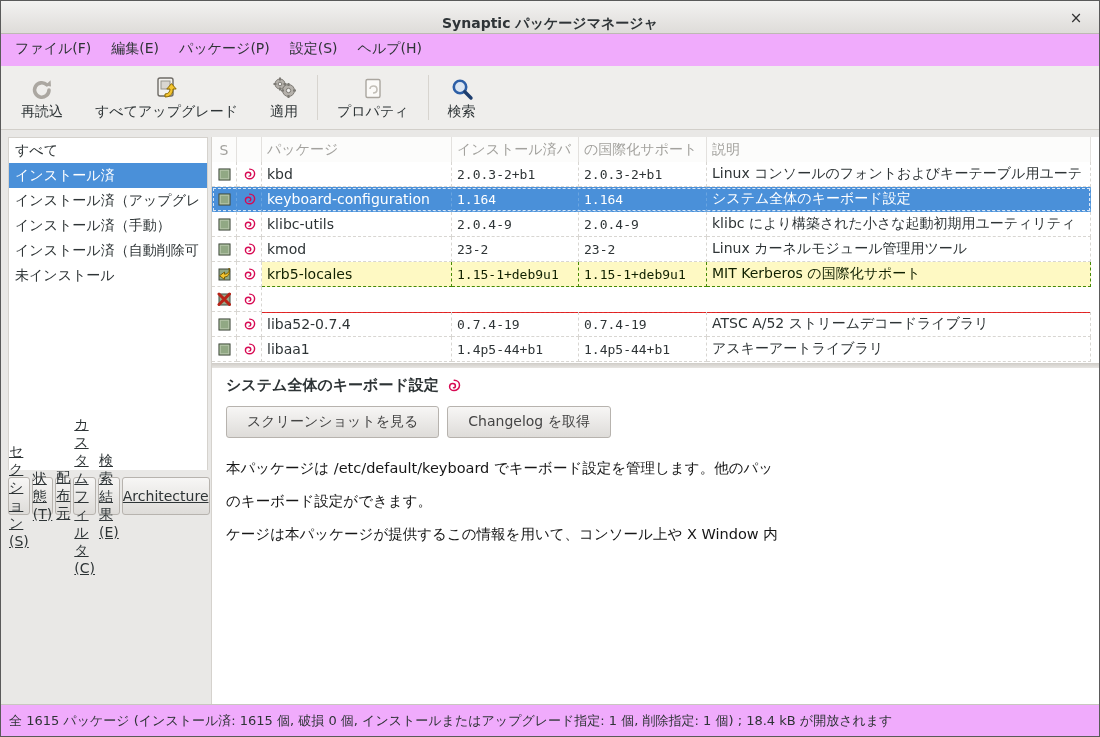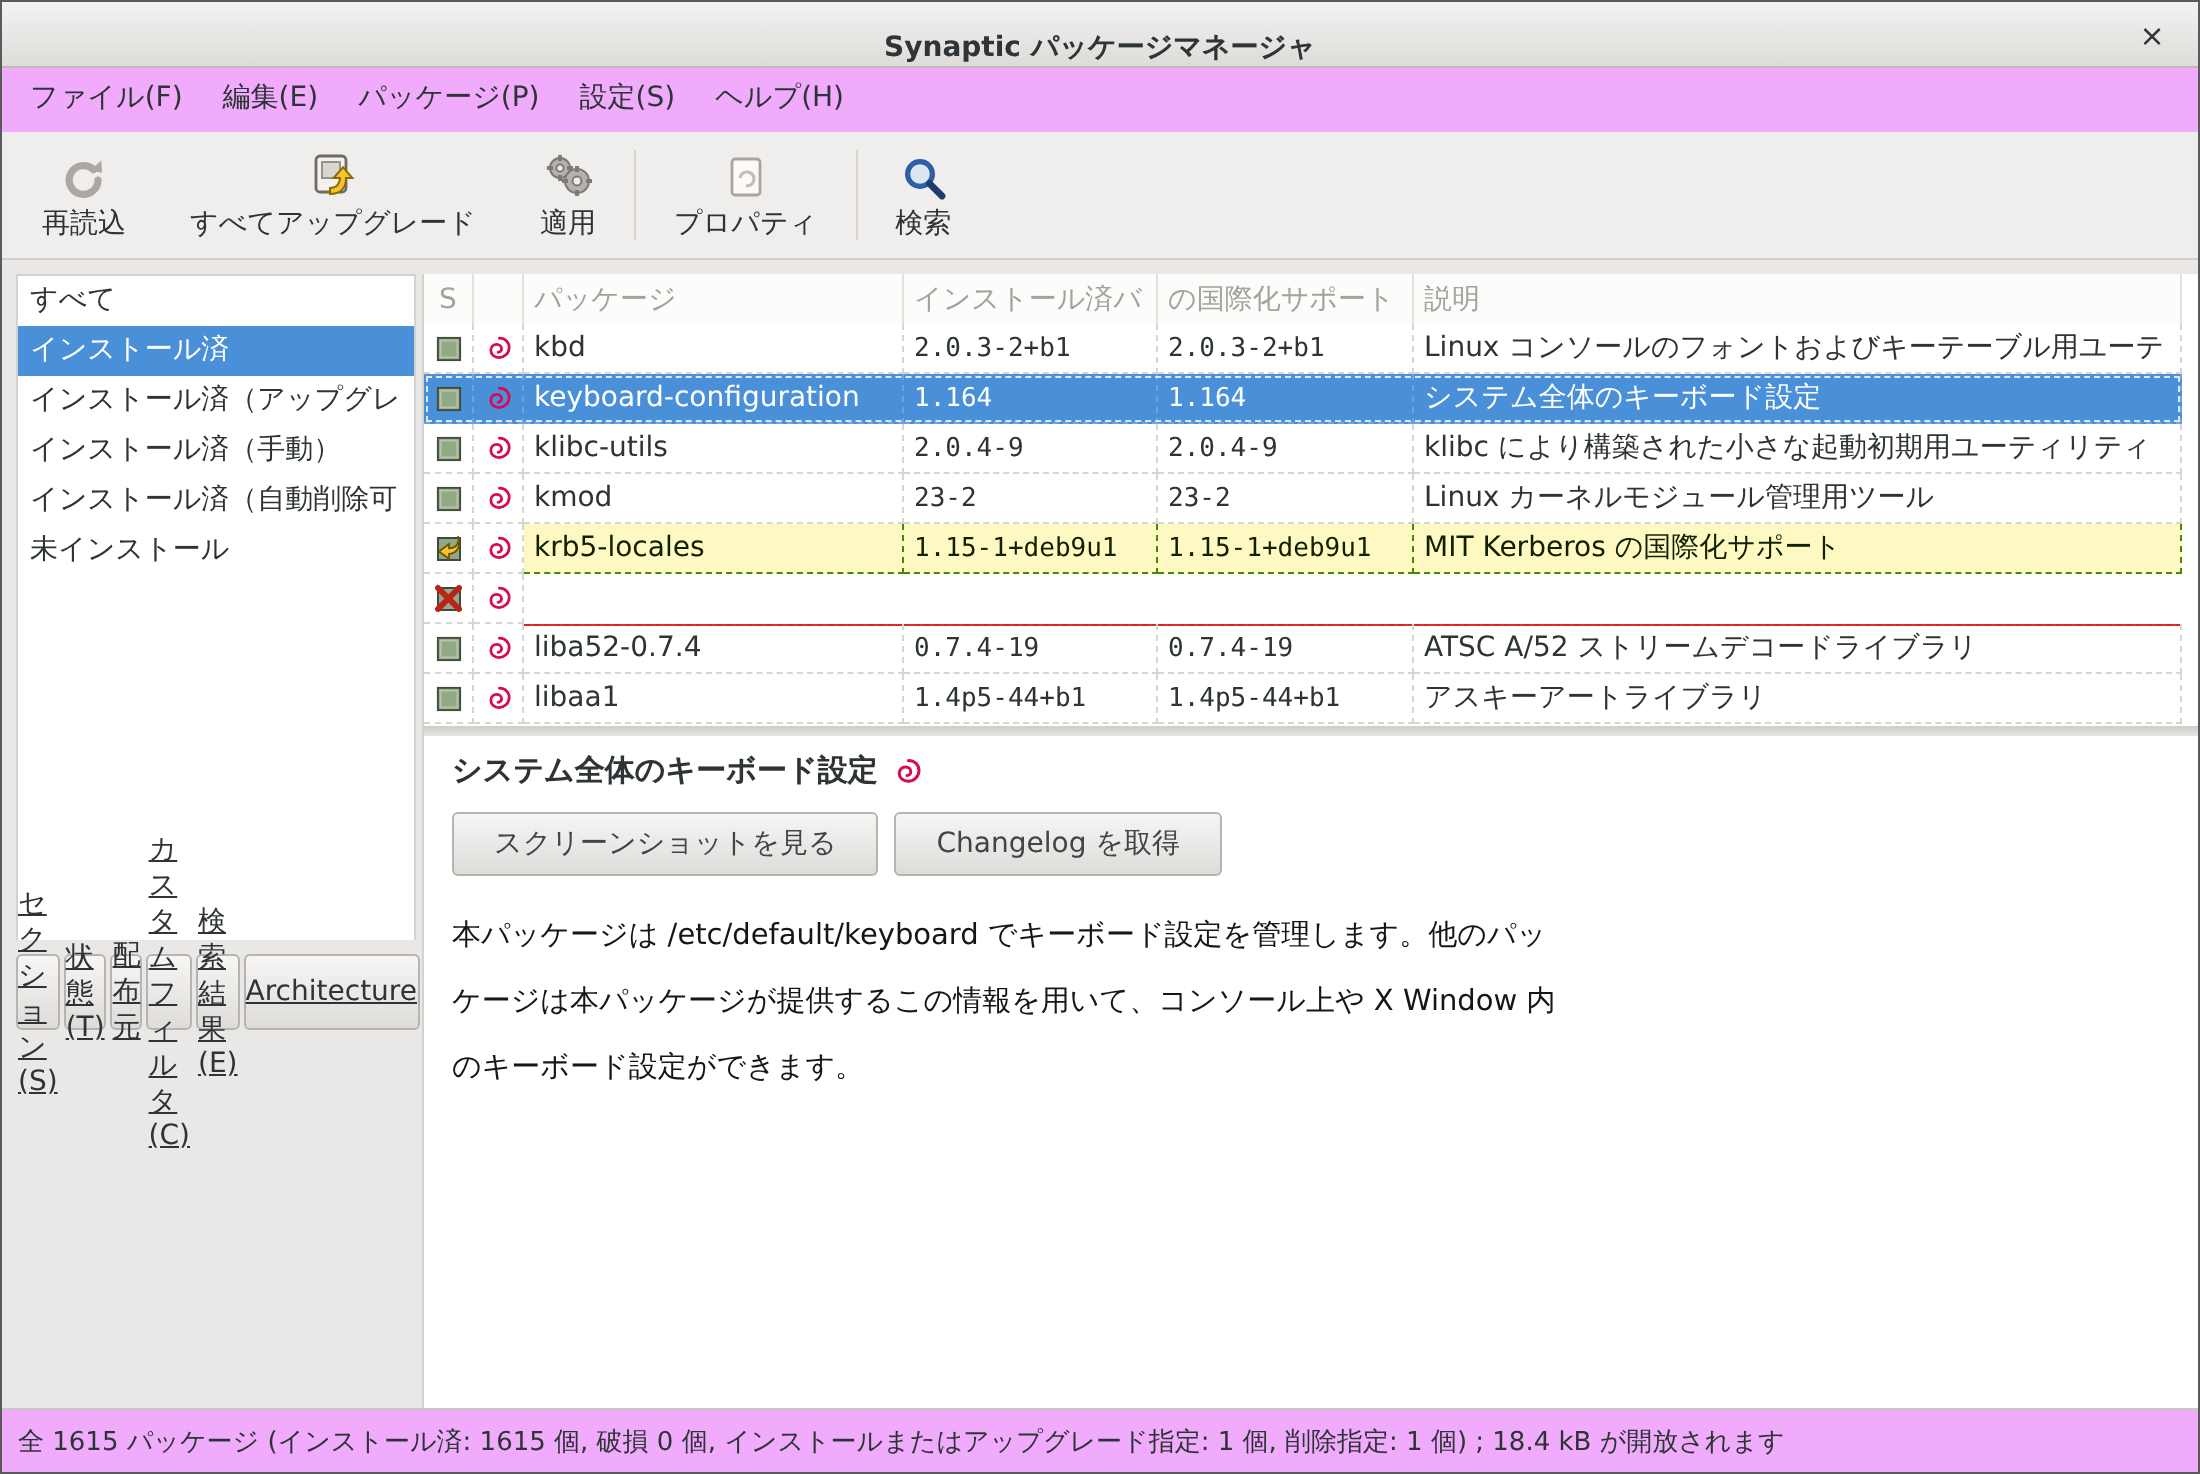--- a/index.html
+++ b/index.html
@@ -374,22 +374,22 @@
                 <path d="M7.2 1.2c3.2 0 5.3 2.3 5.3 5 0 3.3-2.8 5.4-5.5 5.4-2.5 0-4.4-1.7-4.4-3.9 0-1.8 1.4-3.2 3.2-3.2 1.5 0 2.6 1.1 2.6 2.4 0 1.1-.9 1.9-1.9 1.9" fill="none" stroke="#d70a53" stroke-width="1.5" stroke-linecap="round"></path>
               </svg>
           </span>
         </div>
         <div class="detail-buttons">
           <button class="detail-btn">スクリーンショットを見る</button>
           <button class="detail-btn">Changelog を取得</button>
         </div>
         <div class="desc-text">
           <div>本パッケージは  /etc/default/keyboard でキーボード設定を管理します。他のパッ</div>
+          <div>のキーボード設定ができます。</div>
           <div>ケージは本パッケージが提供するこの情報を用いて、コンソール上や  X Window 内</div>
-          <div>のキーボード設定ができます。</div>
         </div>
       </div>
     </div>
   </div>
 
   <div class="statusbar">
     <span>全 1615 パッケージ (インストール済: 1615 個, 破損 0 個, インストールまたはアップグレード指定: 1 個, 削除指定: 1 個) ; 18.4 kB が開放されます</span>
   </div>
 </div>
 

